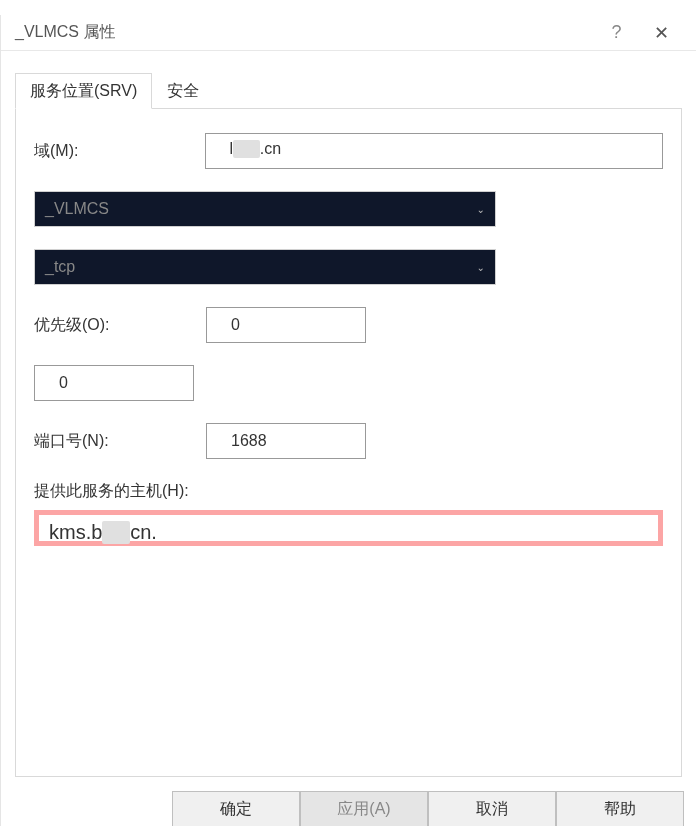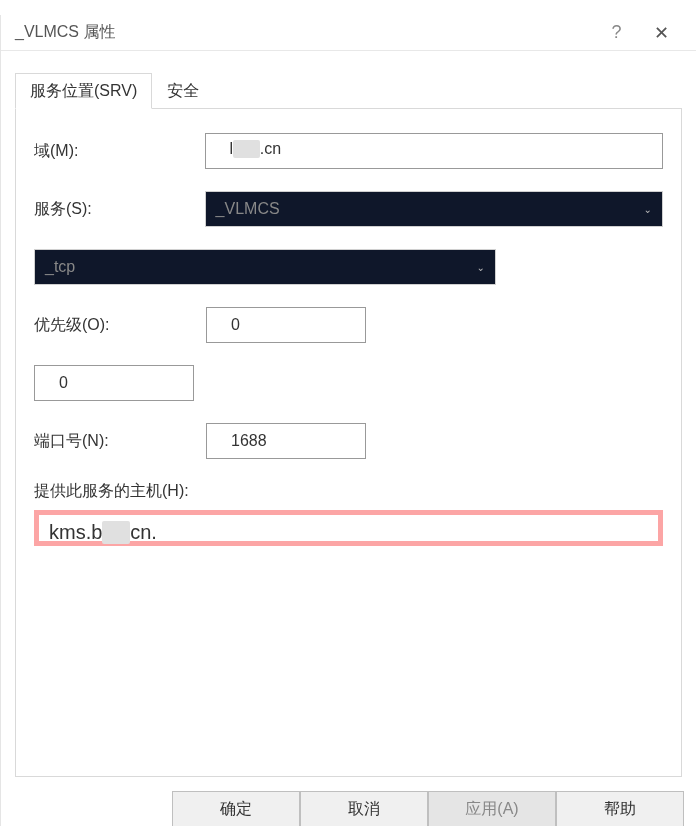--- a/index.html
+++ b/index.html
@@ -186,21 +186,20 @@
     <div class="tab-panel">
 
       <div class="form-row">
         <div class="form-label">域(M):</div>
         <div class="text-input wide">
           <span>l</span><span class="blur">&nbsp;&nbsp;&nbsp;&nbsp;&nbsp;&nbsp;</span><span>.cn</span>
         </div>
       </div>
 
       <div class="form-row">
-        <div class="form-label">服务(S):</div>
         <div class="combo">
           <span>_VLMCS</span>
           <span class="combo-chevron">⌄</span>
         </div>
       </div>
 
       <div class="form-row">
         <div class="combo">
           <span>_tcp</span>
           <span class="combo-chevron">⌄</span>
@@ -226,17 +225,17 @@
         <div class="host-input">
           <span>kms.b</span><span class="blur">&nbsp;&nbsp;&nbsp;&nbsp;&nbsp;</span><span>cn.</span>
         </div>
       </div>
 
     </div>
   </div>
 
   <div class="button-bar">
     <button class="btn">确定</button>
+    <button class="btn disabled">应用(A)</button>
     <button class="btn">取消</button>
-    <button class="btn disabled">应用(A)</button>
     <button class="btn">帮助</button>
   </div>
 </div>
 
 </body></html>

